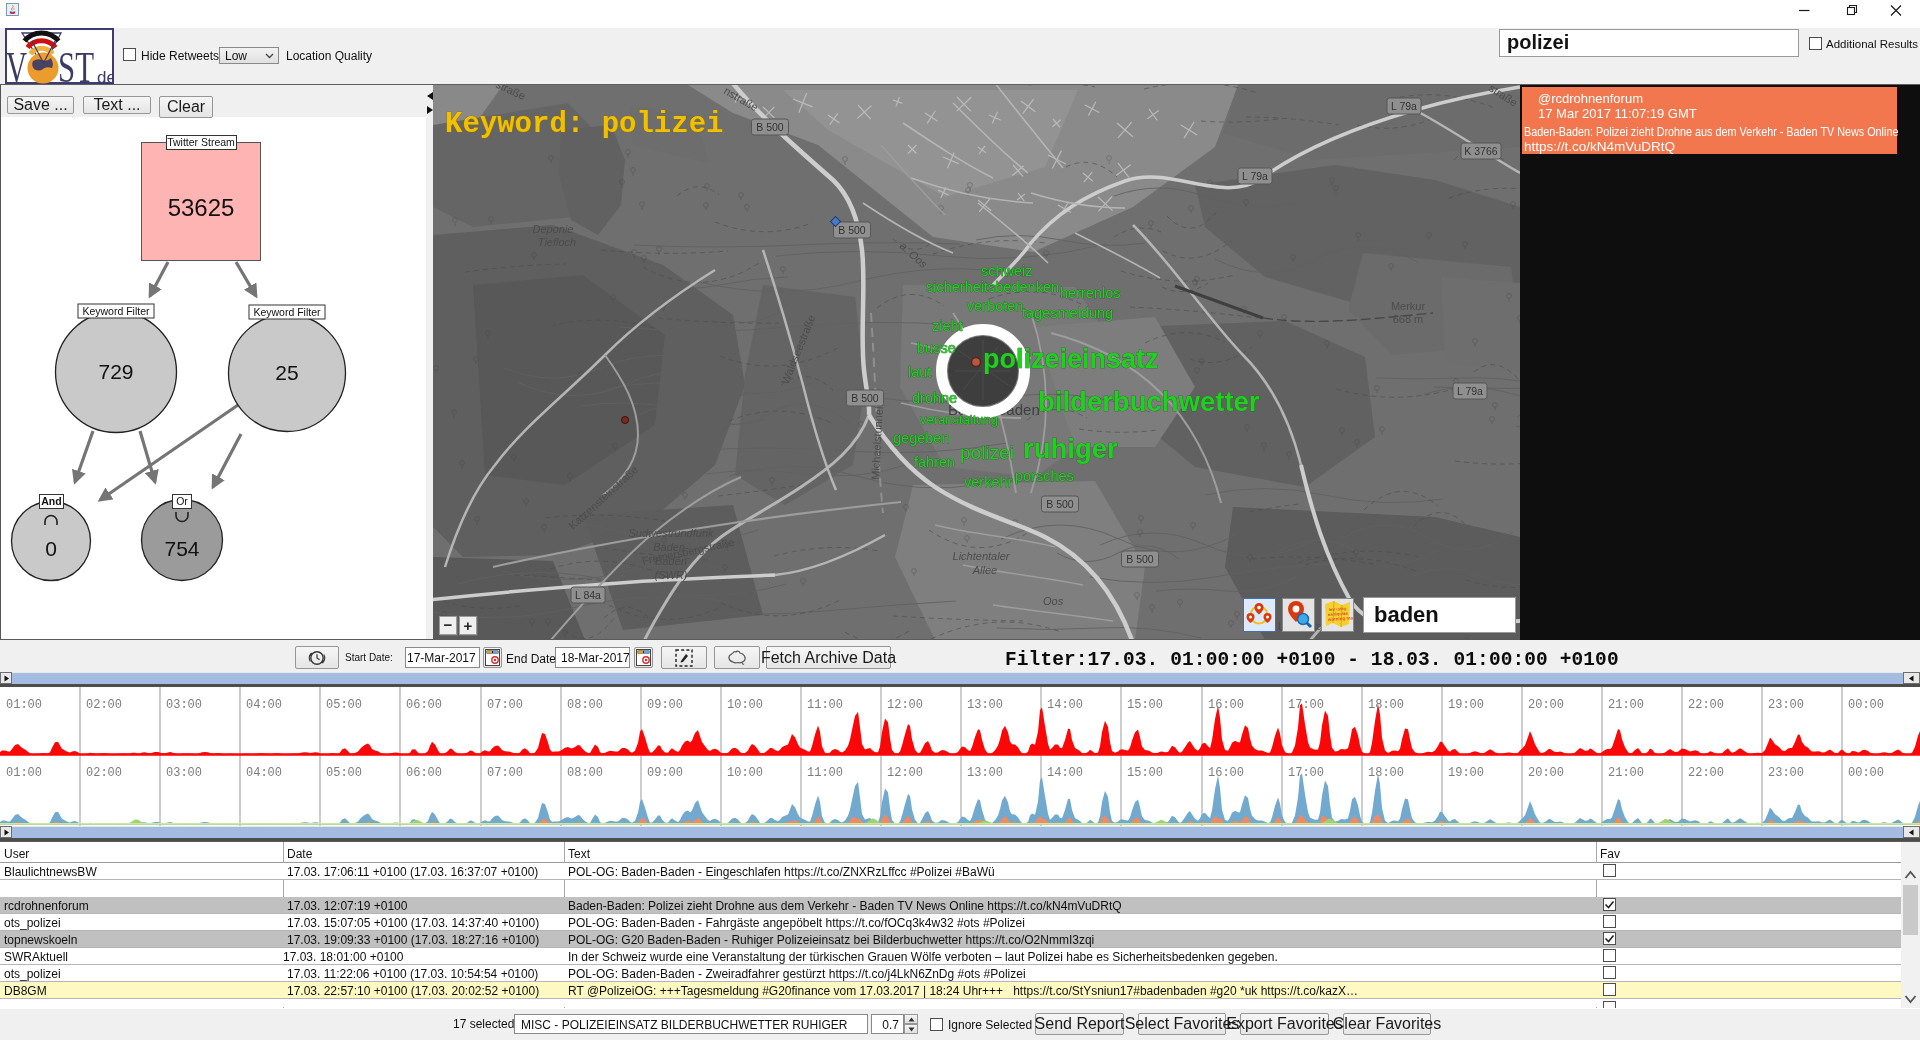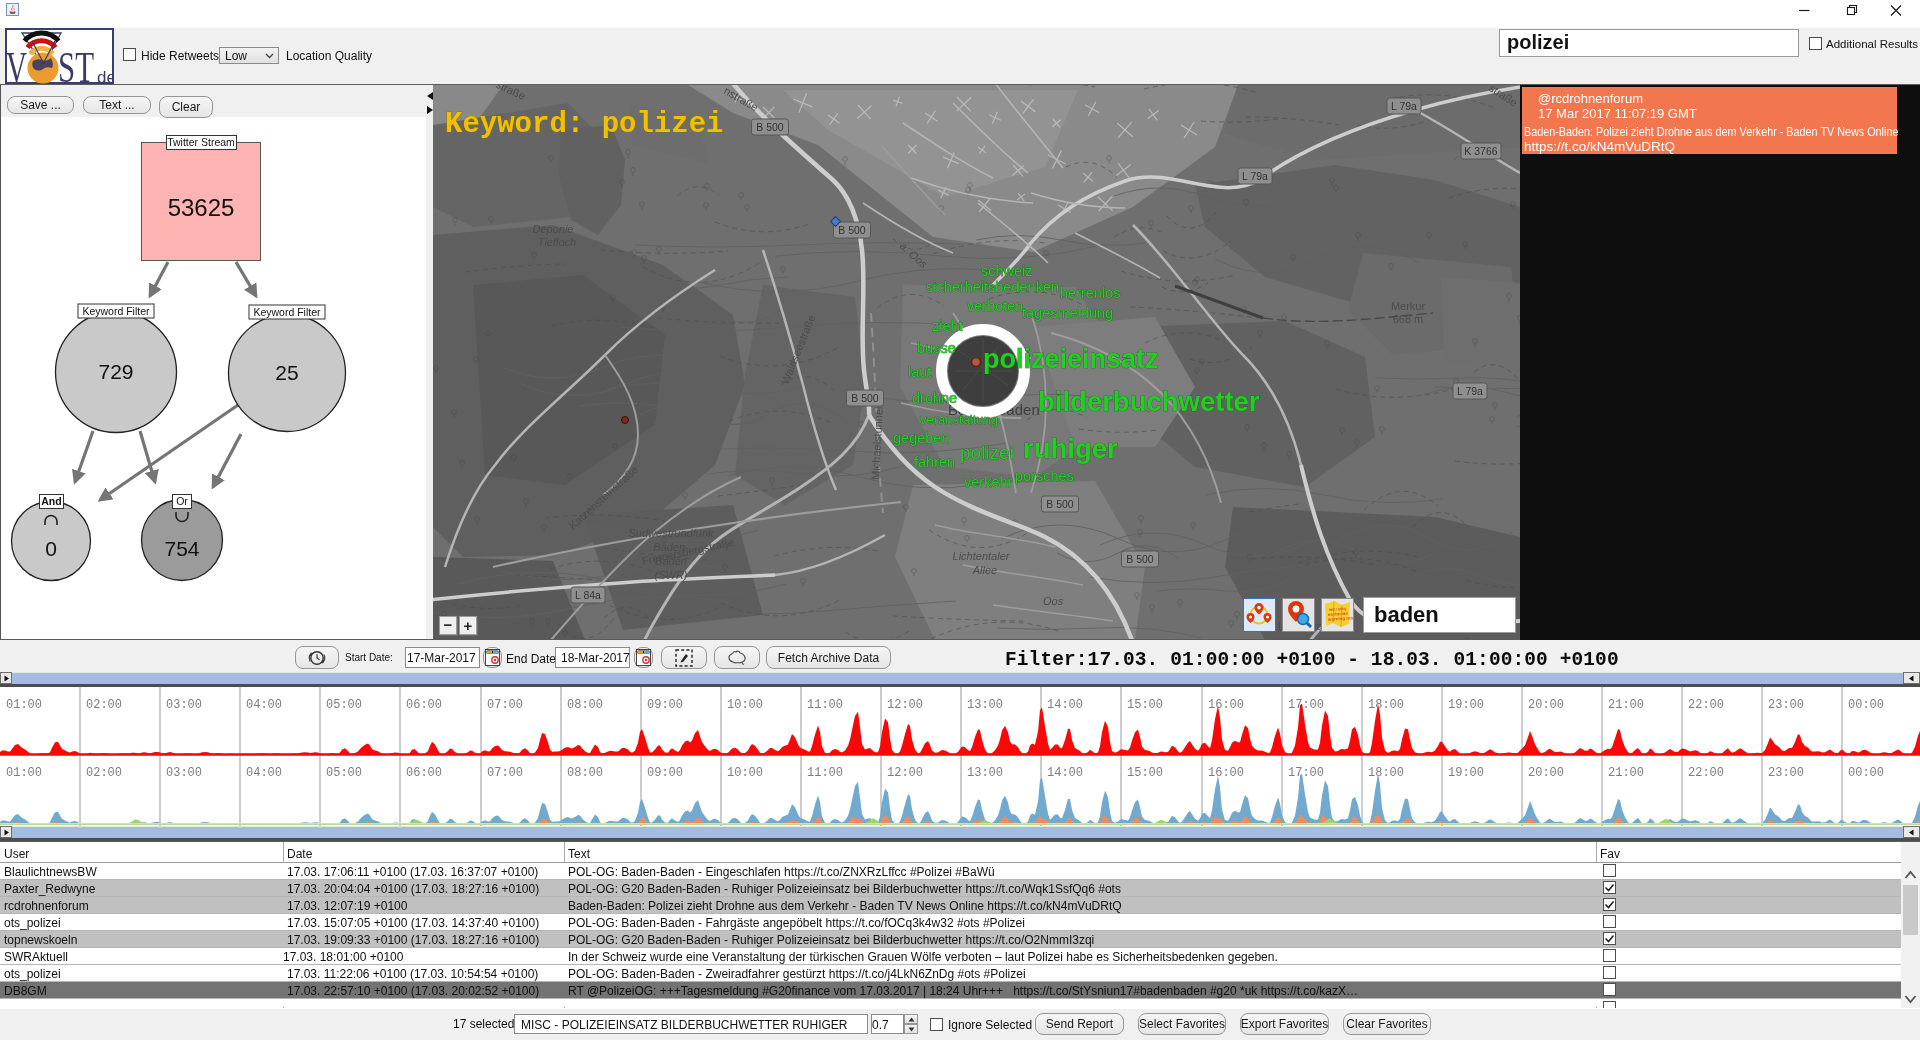--- a/index.html
+++ b/index.html
@@ -1,19 +1,19 @@
 <!DOCTYPE html>
 <html><head><meta charset="utf-8"><style>
 *{margin:0;padding:0;box-sizing:border-box}
 html,body{width:1920px;height:1040px;overflow:hidden;font-family:"Liberation Sans",sans-serif;background:#f0f0f0}
 .abs{position:absolute}
 #app{position:relative;width:1920px;height:1040px}
 .titlebar{left:0;top:0;width:1920px;height:28px;background:#ffffff}
 .toolbar{left:0;top:28px;width:1920px;height:57px;background:#f0f0f0;border-bottom:1px solid #5e5e5e}
-.btn{background:linear-gradient(#f6f6f6,#e5e5e5);border:1px solid #969696;border-radius:8px;font-size:12px;color:#1a1a1a;display:flex;align-items:center;justify-content:center;white-space:nowrap}
+.btn{background:linear-gradient(#f6f6f6,#e5e5e5);border:1px solid #969696;border-radius:2px;font-size:16px;color:#1a1a1a;display:flex;align-items:center;justify-content:center;white-space:nowrap}
 .cb{background:#fff;border:1px solid #4d4d4d;width:13px;height:13px}
 .lbl{font-size:12px;color:#111;white-space:nowrap}
 .tfield{background:#fff;border:1px solid #8a8a8a;font-size:12px;color:#111;white-space:nowrap}
 svg{display:block}
 .glabel{fill:#20cf20;font-family:"Liberation Sans",sans-serif}
 .maplbl{fill:#4c4c4c;font-family:"Liberation Sans",sans-serif;font-size:11px}
 .mapbadge{fill:#8f8f8f;stroke:#575757;stroke-width:1}
 .badgetxt{fill:#333;font-size:10.5px;font-family:"Liberation Sans",sans-serif}
 .trow{height:17px;font-size:12px;color:#0f0f0f;white-space:nowrap;overflow:hidden}
 .tcell{position:absolute;top:1.5px}
@@ -1095,30 +1095,20 @@
       </div>
       <div class="abs" style="left:283px;top:0;width:1px;height:166px;background:#a8a8a8"></div>
       <div class="abs" style="left:564px;top:0;width:1px;height:166px;background:#a8a8a8"></div>
       <div class="abs" style="left:1596px;top:0;width:1px;height:166px;background:#a8a8a8"></div>
       <div class="abs trow" style="left:0;top:21.5px;width:1901px;background:#fff;border-bottom:1px solid #b5b5b5">
         <div class="tcell" style="left:4px">BlaulichtnewsBW</div>
         <div class="tcell" style="left:287px">17.03. 17:06:11 +0100 (17.03. 16:37:07 +0100)</div>
         <div class="tcell" style="left:568px;width:1020px">POL-OG: Baden-Baden - Eingeschlafen https://t.co/ZNXRzLffcc #Polizei #BaWü</div>
         <div class="tcell cb" style="left:1603px;top:1px"></div>
       </div>
-      <div class="abs trow" style="left:0;top:38.5px;width:1901px;background:#c0c0c0;border-bottom:1px solid #b5b5b5">
-        <div class="tcell" style="left:4px">Paxter_Redwyne</div>
-        <div class="tcell" style="left:287px">17.03. 20:04:04 +0100 (17.03. 18:27:16 +0100)</div>
-        <div class="tcell" style="left:568px;width:1020px">POL-OG: G20 Baden-Baden - Ruhiger Polizeieinsatz bei Bilderbuchwetter https://t.co/Wqk1SsfQq6 #ots</div>
-        <div class="tcell cb" style="left:1603px;top:1px">
-          <svg width="13" height="13" viewBox="0 0 13 13" style="position:absolute;left:-1px;top:-1px">
-            <path d="M2.5 6.5 L5.5 9.5 L10.5 3.5" stroke="#222" stroke-width="1.6" fill="none"></path>
-          </svg>
-        </div>
-      </div>
       <div class="abs trow" style="left:0;top:55.5px;width:1901px;background:#c0c0c0;border-bottom:1px solid #b5b5b5">
         <div class="tcell" style="left:4px">rcdrohnenforum</div>
         <div class="tcell" style="left:287px">17.03. 12:07:19 +0100</div>
         <div class="tcell" style="left:568px;width:1020px">Baden-Baden: Polizei zieht Drohne aus dem Verkehr - Baden TV News Online https://t.co/kN4mVuDRtQ</div>
         <div class="tcell cb" style="left:1603px;top:1px">
           <svg width="13" height="13" viewBox="0 0 13 13" style="position:absolute;left:-1px;top:-1px">
             <path d="M2.5 6.5 L5.5 9.5 L10.5 3.5" stroke="#222" stroke-width="1.6" fill="none"></path>
           </svg>
         </div>
       </div>
@@ -1143,42 +1133,42 @@
         <div class="tcell" style="left:283px">17.03. 18:01:00 +0100</div>
         <div class="tcell" style="left:568px;width:1020px">In der Schweiz wurde eine Veranstaltung der türkischen Grauen Wölfe verboten – laut Polizei habe es Sicherheitsbedenken gegeben.</div>
         <div class="tcell cb" style="left:1603px;top:1px"></div>
       </div>
       <div class="abs trow" style="left:0;top:123.5px;width:1901px;background:#fff;border-bottom:1px solid #b5b5b5">
         <div class="tcell" style="left:4px">ots_polizei</div>
         <div class="tcell" style="left:287px">17.03. 11:22:06 +0100 (17.03. 10:54:54 +0100)</div>
         <div class="tcell" style="left:568px;width:1020px">POL-OG: Baden-Baden - Zweiradfahrer gestürzt https://t.co/j4LkN6ZnDg #ots #Polizei</div>
         <div class="tcell cb" style="left:1603px;top:1px"></div>
       </div>
-      <div class="abs trow" style="left:0;top:140.5px;width:1901px;background:#737373;border-bottom:1px solid #b5b5b5">
+      <div class="abs trow" style="left:0;top:140.5px;width:1901px;background:#fef9c3;border-bottom:1px solid #b5b5b5">
         <div class="tcell" style="left:4px">DB8GM</div>
         <div class="tcell" style="left:287px">17.03. 22:57:10 +0100 (17.03. 20:02:52 +0100)</div>
         <div class="tcell" style="left:568px;width:1020px">RT @PolizeiOG: +++Tagesmeldung #G20finance vom 17.03.2017 | 18:24 Uhr+++&nbsp;&nbsp; https://t.co/StYsniun17#badenbaden #g20 *uk https://t.co/kazX…</div>
         <div class="tcell cb" style="left:1603px;top:1px"></div>
       </div>
       <div class="abs" style="left:0;top:157.5px;width:1901px;height:8px;background:#fff"></div>
       <div class="abs cb" style="left:1603px;top:159.0px;height:7px;border-bottom:none"></div>
       <div class="abs" style="left:1901px;top:0;width:19px;height:166px;background:#f1f1f1"></div>
       <svg class="abs" style="left:1904px;top:28px" width="13" height="10" viewBox="0 0 13 10">
         <path d="M1.5 8 L6.5 2 L11.5 8" stroke="#555" stroke-width="1.8" fill="none"></path>
       </svg>
       <div class="abs" style="left:1903px;top:43px;width:15px;height:50px;background:#c9c9c9"></div>
       <svg class="abs" style="left:1904px;top:152px" width="13" height="10" viewBox="0 0 13 10">
         <path d="M1.5 2 L6.5 8 L11.5 2" stroke="#555" stroke-width="1.8" fill="none"></path>
       </svg>
     </div>
     <div class="abs" style="left:0;top:639px;width:1520px;height:1px;background:#5a5a5a"></div>
     <div class="abs" style="left:0;top:1009px;width:1920px;height:31px;background:#f0f0f0">
       <div class="abs lbl" style="left:453px;top:8px;width:52px;text-align:right">17 selected</div>
       <div class="abs tfield" style="left:514px;top:5px;width:354px;height:20px;padding:3px 0 0 6px">MISC - POLIZEIEINSATZ BILDERBUCHWETTER RUHIGER</div>
-      <div class="abs tfield" style="left:871px;top:5px;width:33px;height:20px;padding:3px 4px 0 0;">0.7</div>
+      <div class="abs tfield" style="left:871px;top:5px;width:33px;height:20px;padding:3px 4px 0 0;text-align:right">0.7</div>
       <div class="abs" style="left:904px;top:5px;width:14px;height:10px;background:linear-gradient(#f4f4f4,#e0e0e0);border:1px solid #969696"></div>
       <div class="abs" style="left:904px;top:15px;width:14px;height:10px;background:linear-gradient(#f4f4f4,#e0e0e0);border:1px solid #969696"></div>
       <svg class="abs" style="left:907.5px;top:8px" width="7" height="5" viewBox="0 0 7 5">
         <path d="M0.5 4.5 L3.5 0.5 L6.5 4.5 Z" fill="#333"></path>
       </svg>
       <svg class="abs" style="left:907.5px;top:17.5px" width="7" height="5" viewBox="0 0 7 5">
         <path d="M0.5 0.5 L3.5 4.5 L6.5 0.5 Z" fill="#333"></path>
       </svg>
       <div class="abs cb" style="left:930px;top:9px"></div>
       <div class="abs lbl" style="left:948px;top:9px">Ignore Selected</div>

